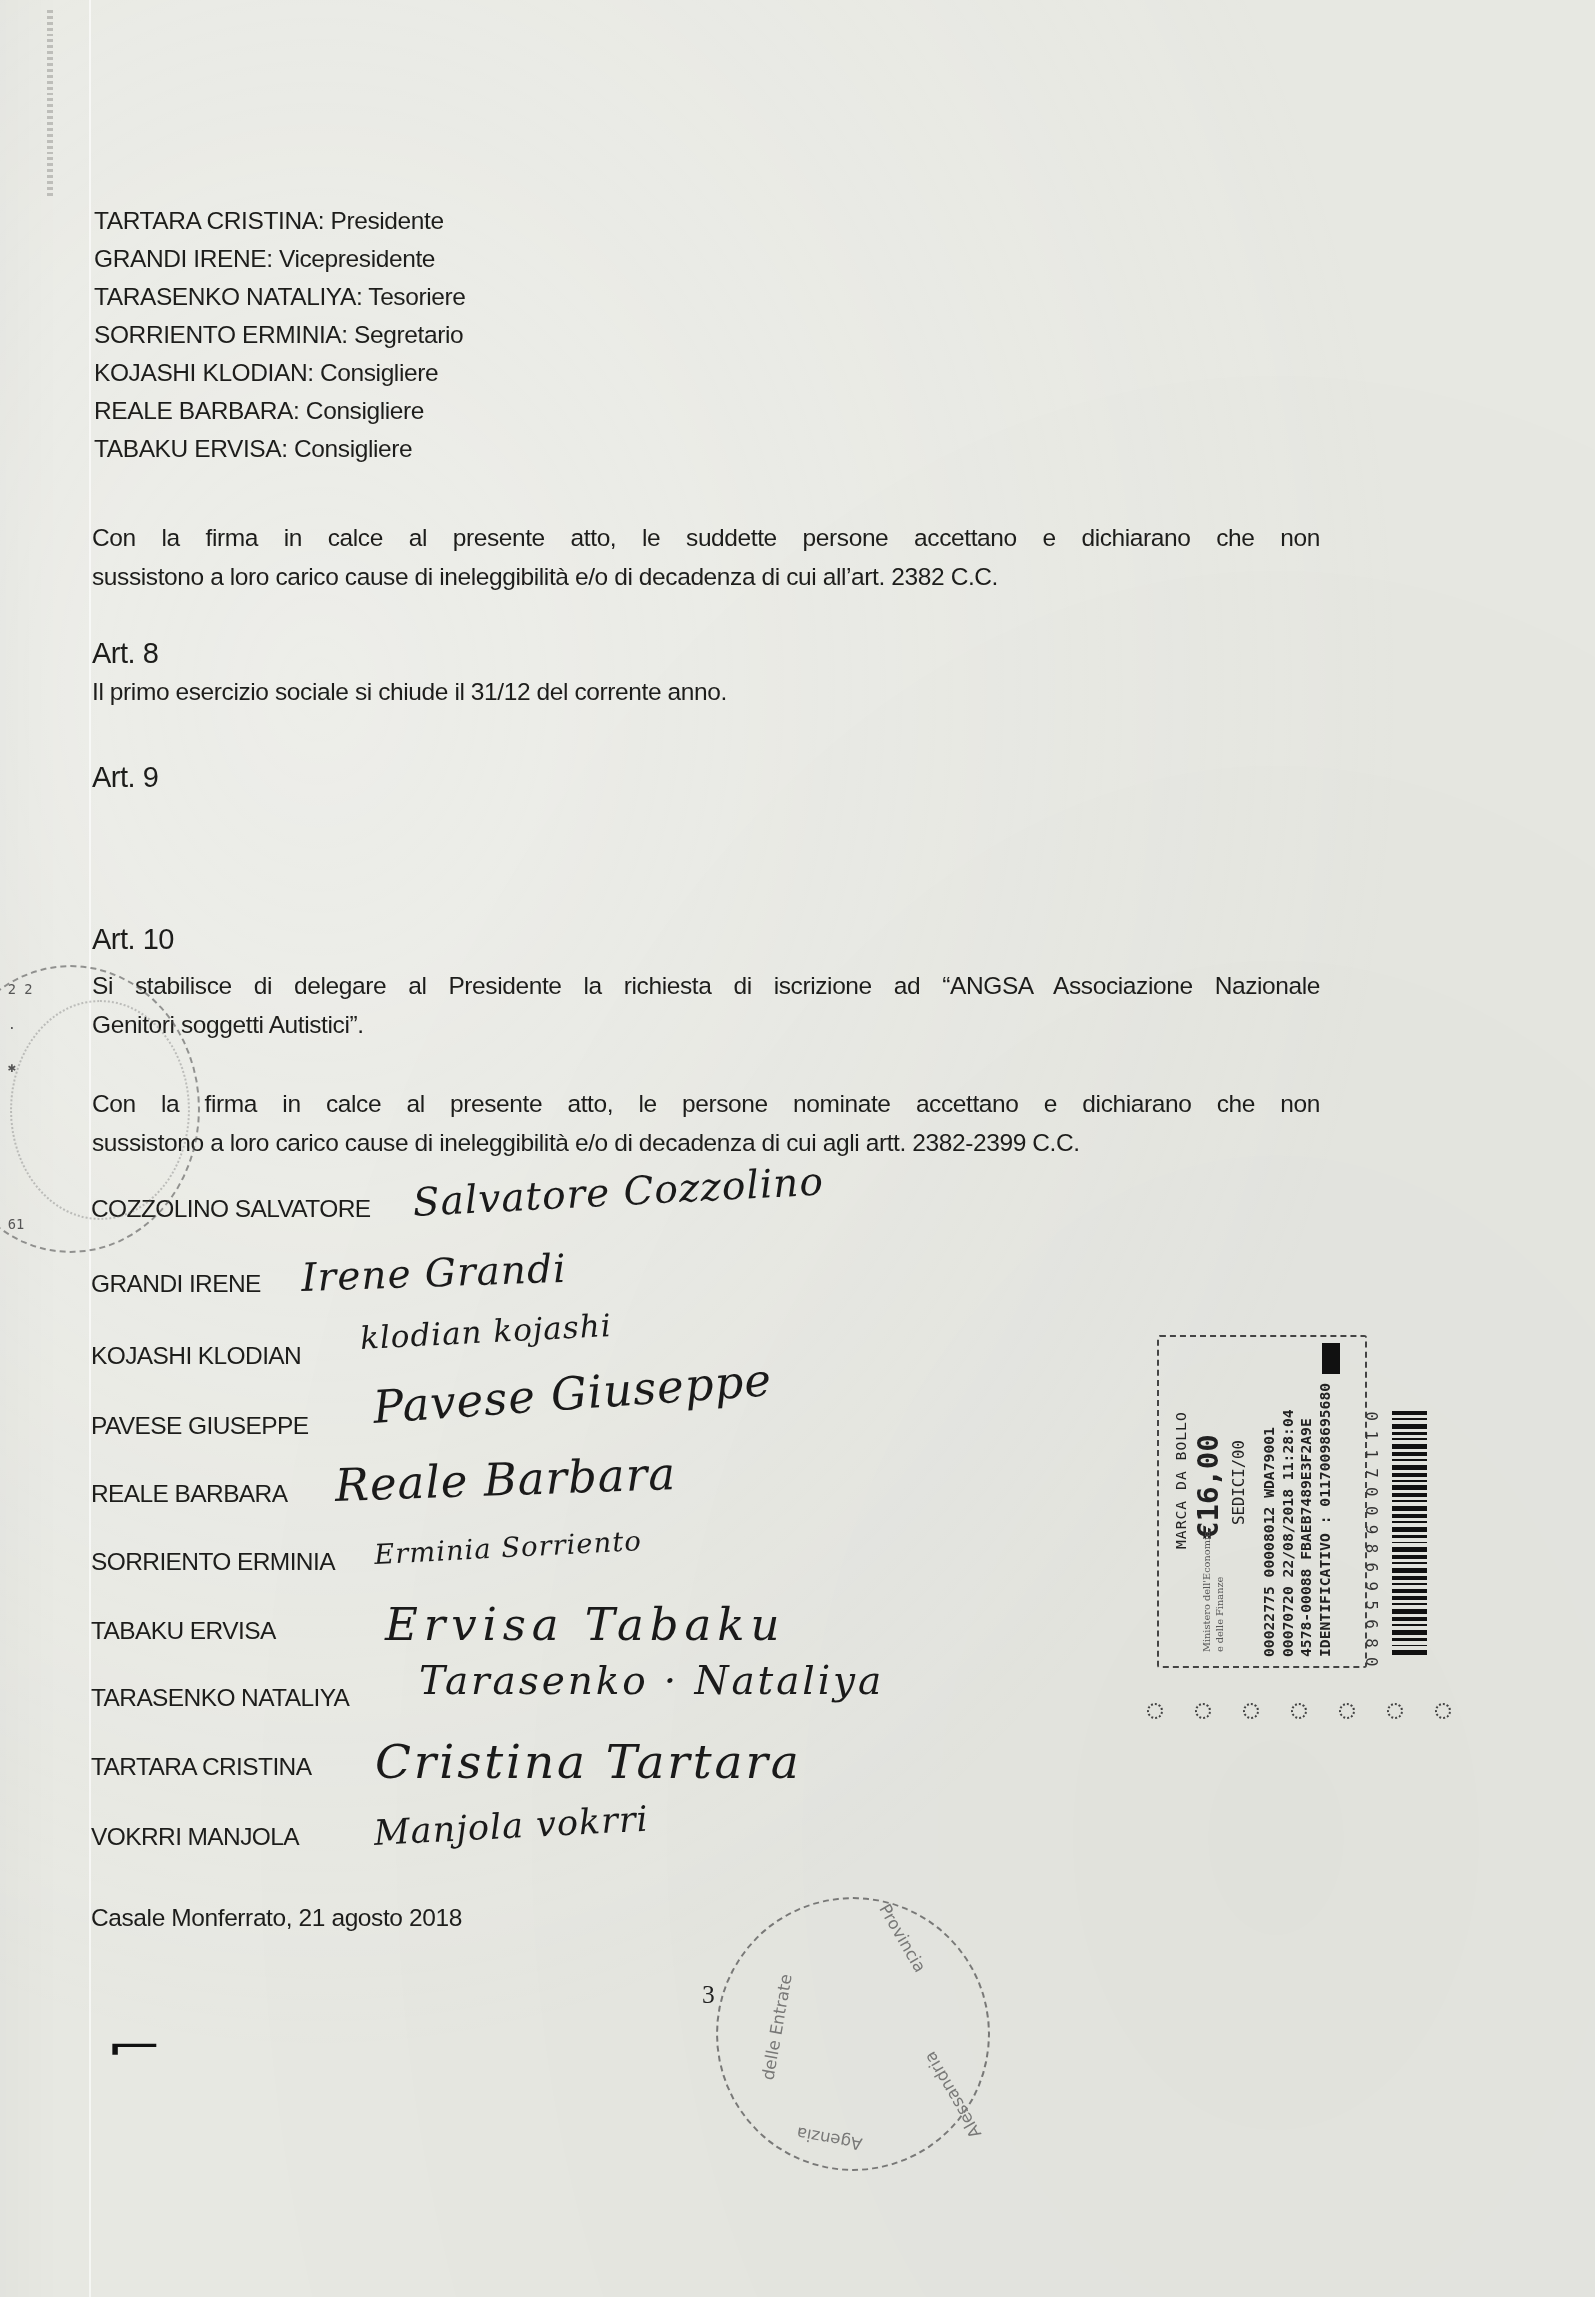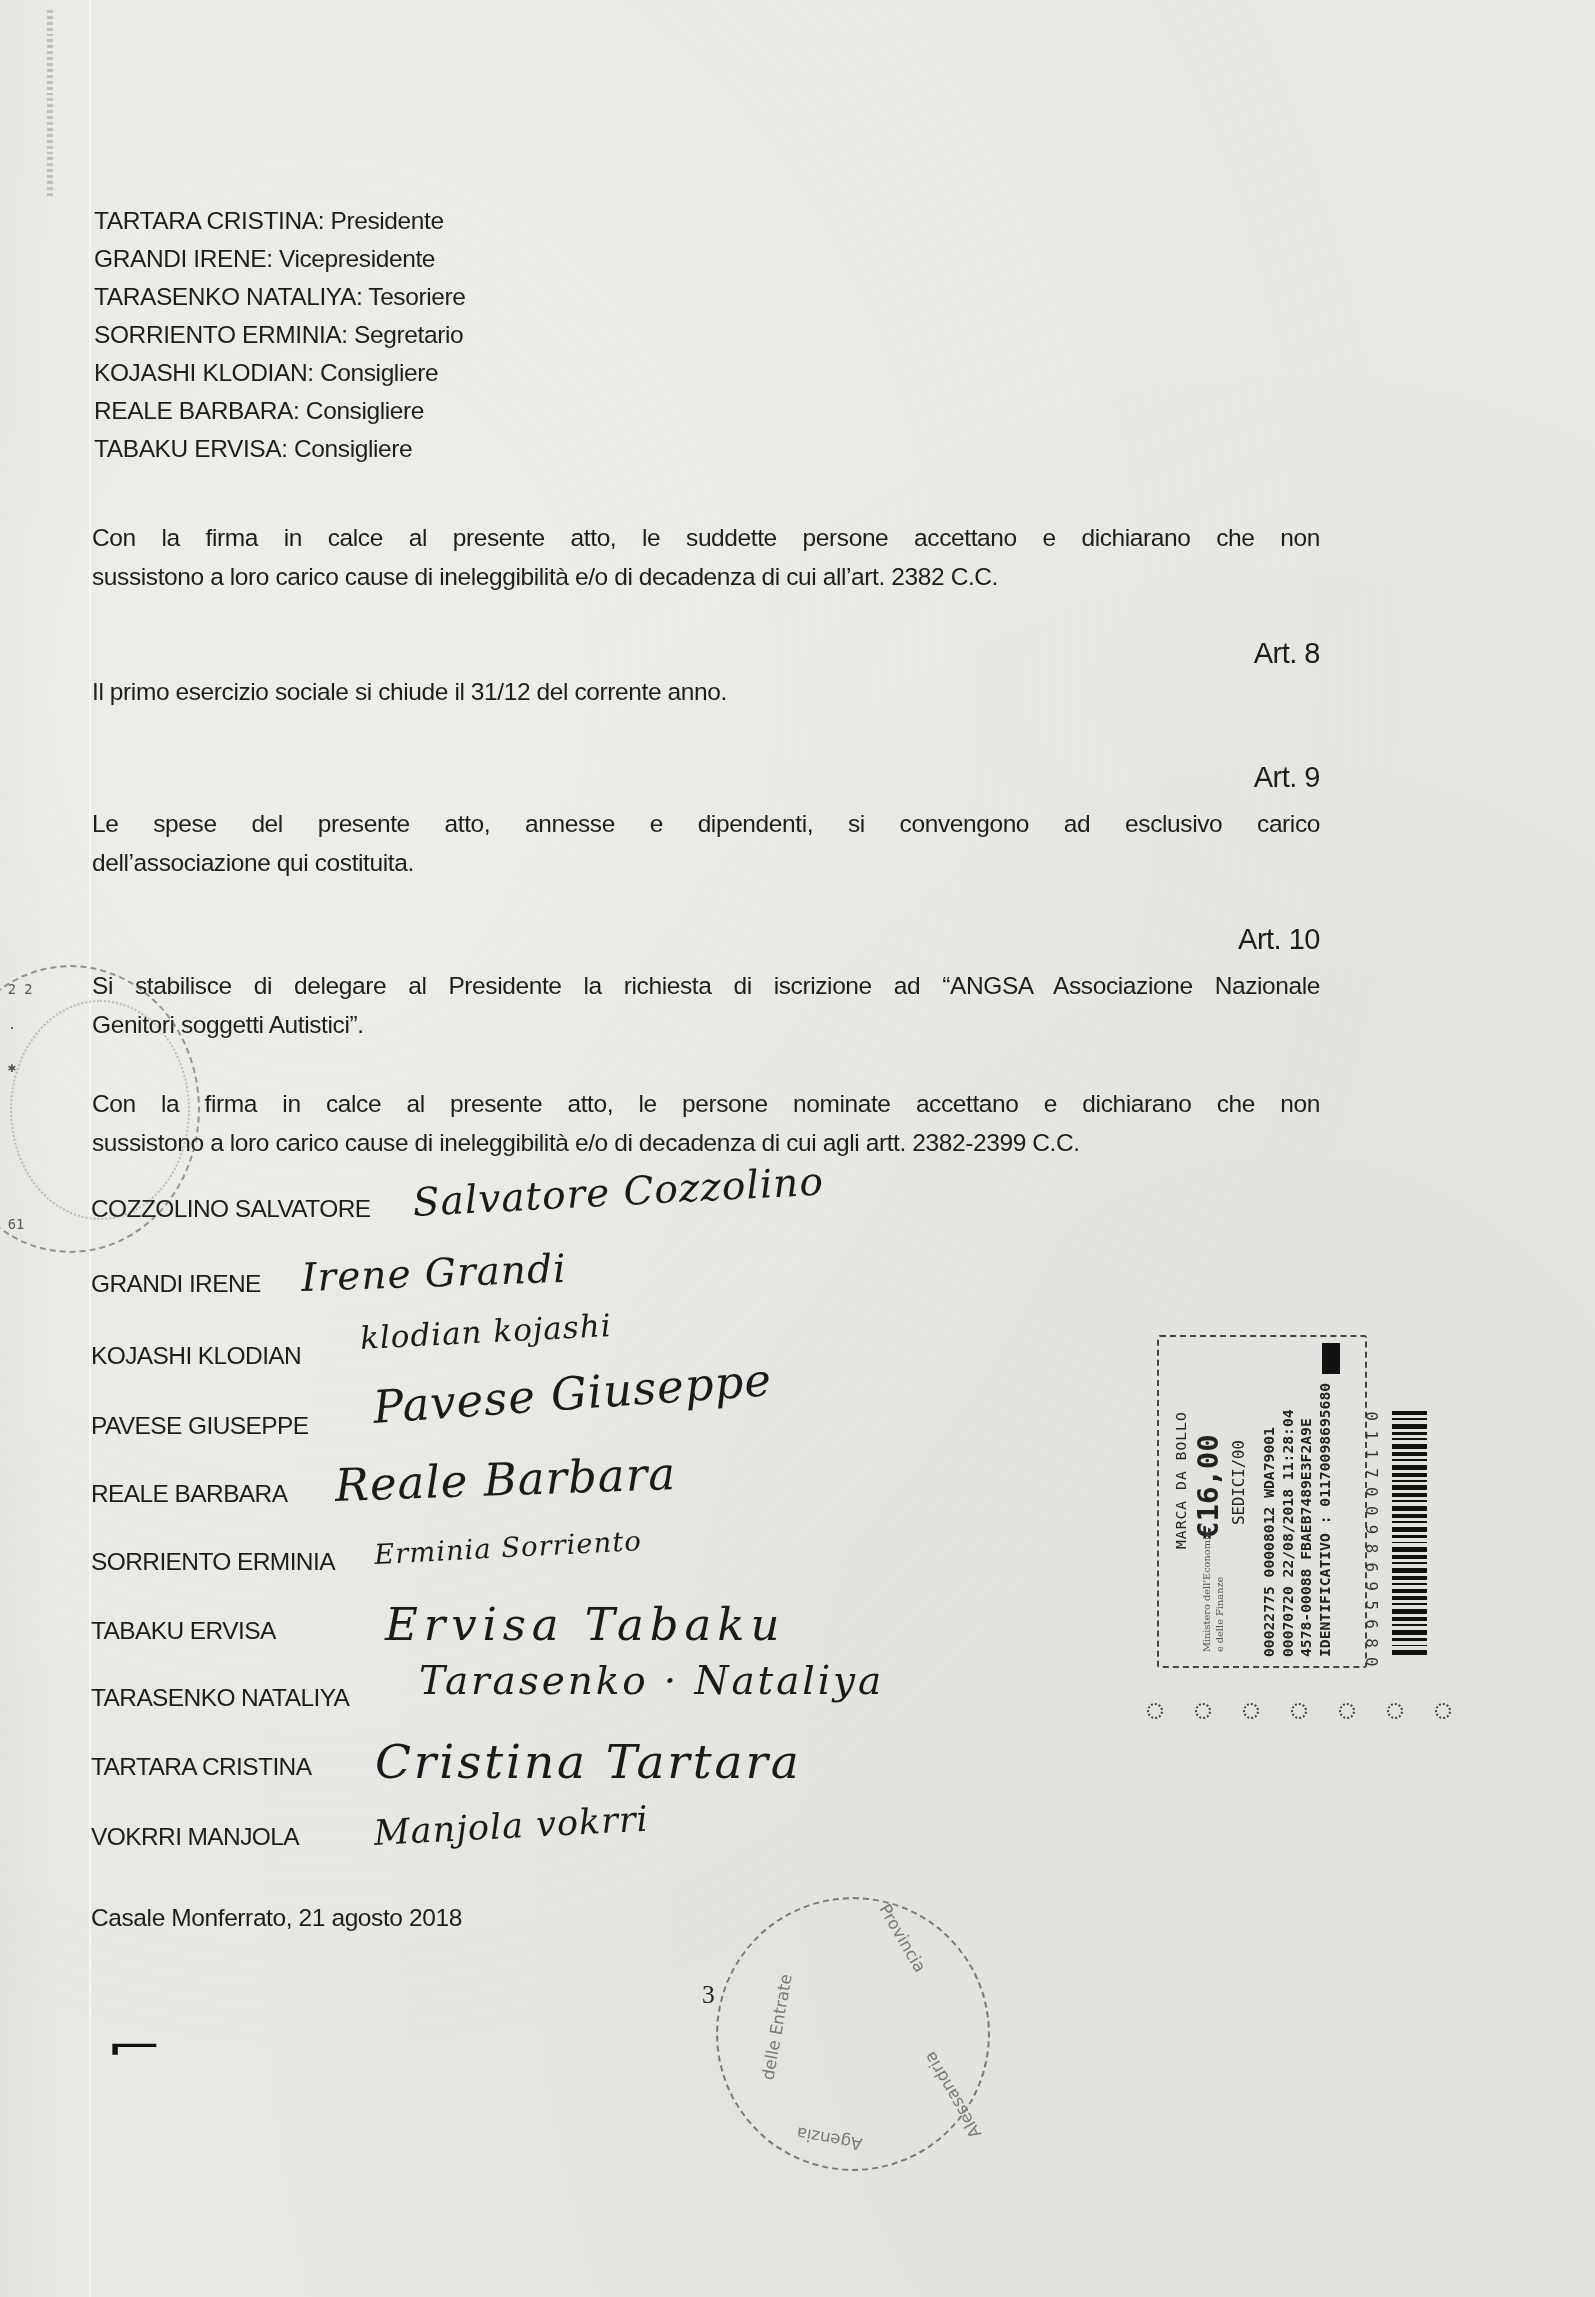--- a/index.html
+++ b/index.html
@@ -15,21 +15,21 @@
   }
   .binder-line { position: absolute; left: 89px; top: 0; width: 2px; height: 2297px; background: rgba(255,255,255,0.6); }
   .edge-ticks { position: absolute; left: 47px; top: 9.8px; width: 5.9px; height: 186px;
     background: repeating-linear-gradient(180deg, #9a9a96 0 2.9px, transparent 2.9px 5.9px); opacity: .55; }
   .page { position: absolute; left: 0; top: 0; width: 1596px; height: 2297px; }
   .line { position: absolute; left: 94px; font-size: 24.5px; white-space: nowrap; letter-spacing: -0.4px; }
   .para { position: absolute; left: 92px; width: 1228px; font-size: 24.5px; line-height: 39px;
           text-align: justify; text-align-last: left; letter-spacing: -0.4px; }
   .para .l { display: block; text-align: justify; text-align-last: justify; }
   .para .l.last { text-align-last: left; }
-  .heading { position: absolute; left: 92px; width: 1228px; text-align: right; font-size: 29px; letter-spacing: -0.5px; }
+  .heading { position: absolute; left: 92px; width: 1228px; text-align: left; font-size: 29px; letter-spacing: -0.5px; }
   .sig-row { position: absolute; left: 91px; height: 59px; width: 882px; }
   .sig-name { position: absolute; left: 0; bottom: 7.8px; font-size: 24.5px; letter-spacing: -0.6px; white-space: nowrap; }
   .sig-hand { position: absolute; bottom: 5.9px; font-family: "DejaVu Serif", serif; font-style: italic;
               font-size: 39px; color: #1a1a1a; white-space: nowrap; transform-origin: left bottom; letter-spacing: 1px; }
   .place-date { position: absolute; left: 91px; top: 1904px; font-size: 24.5px; letter-spacing: -0.4px; }
 
   
   .bollo { position: absolute; left: 1157px; top: 1335px; width: 225px; height: 333px; }
   .bollo-frame { position: absolute; left: 0; top: 0; width: 206px; height: 329px; border: 2px dashed #444; border-radius: 2.9px; }
   .bollo-rot { position: absolute; left: 103px; top: 165px; width: 314px; height: 196px;
@@ -82,24 +82,20 @@
 
   <div class="para" style="top:518px">
     <span class="l">Con la firma in calce al presente atto, le suddette persone accettano e dichiarano che non</span>
     <span class="l last">sussistono a loro carico cause di ineleggibilità e/o di decadenza di cui all’art. 2382 C.C.</span>
   </div>
 
   <div class="heading" style="top:637px">Art. 8</div>
   <div class="line" style="top:678px; left:92px">Il primo esercizio sociale si chiude il 31/12 del corrente anno.</div>
 
   <div class="heading" style="top:761px">Art. 9</div>
-  <div class="para" style="top:804px">
-    <span class="l">Le spese del presente atto, annesse e dipendenti, si convengono ad esclusivo carico</span>
-    <span class="l last">dell’associazione qui costituita.</span>
-  </div>
 
   <div class="heading" style="top:923px">Art. 10</div>
   <div class="para" style="top:966px">
     <span class="l">Si stabilisce di delegare al Presidente la richiesta di iscrizione ad “ANGSA Associazione Nazionale</span>
     <span class="l last">Genitori soggetti Autistici”.</span>
   </div>
 
   <div class="para" style="top:1084px">
     <span class="l">Con la firma in calce al presente atto, le persone nominate accettano e dichiarano che non</span>
     <span class="l last">sussistono a loro carico cause di ineleggibilità e/o di decadenza di cui agli artt. 2382-2399 C.C.</span>

